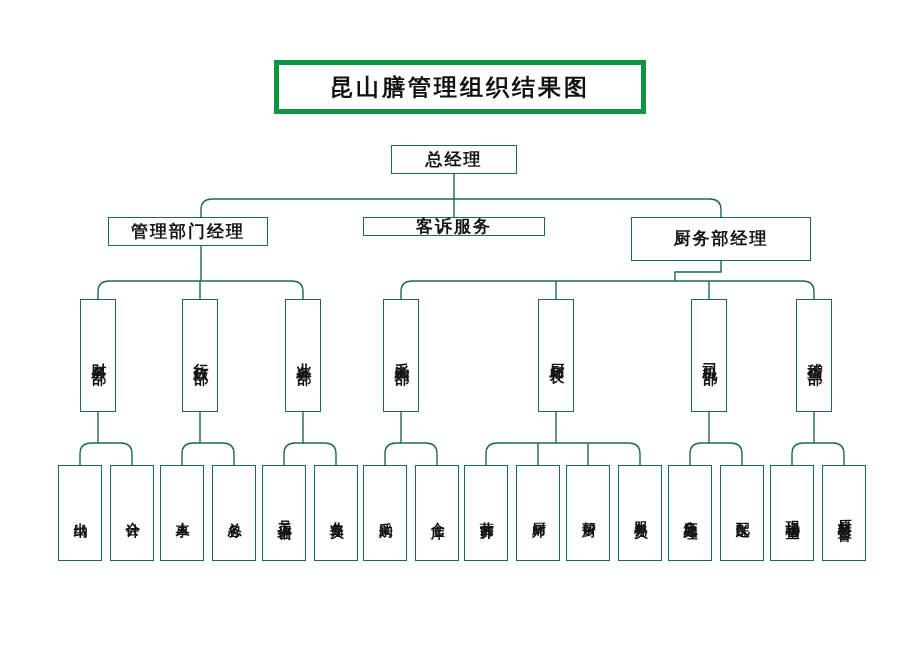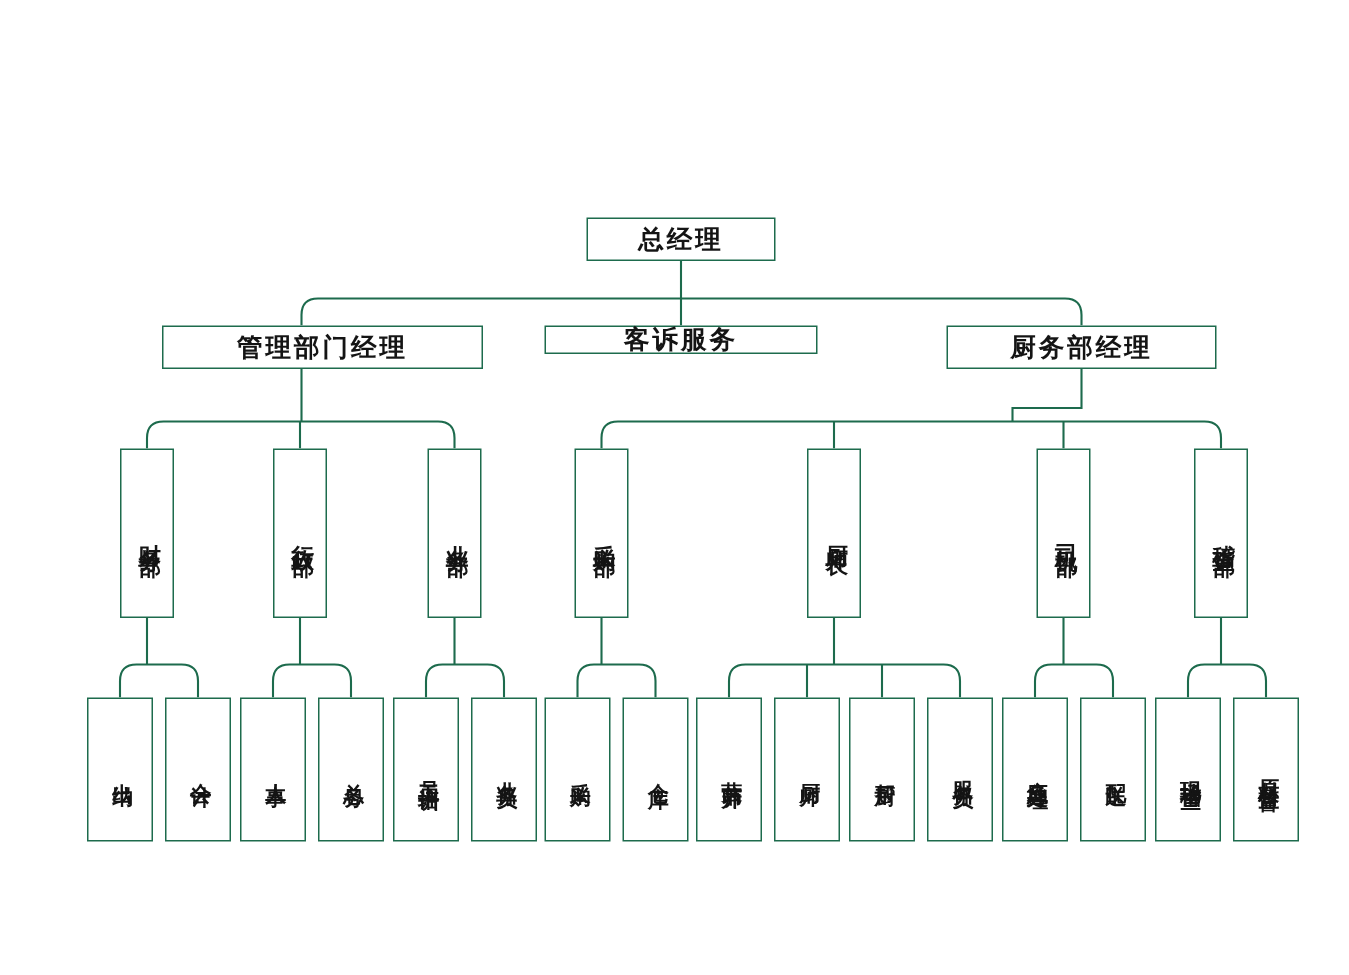--- a/index.html
+++ b/index.html
@@ -127,32 +127,35 @@
       <path d="M709 412 V443" fill="none" stroke="#1d6b4d" stroke-width="1.4"></path>
       <path d="M690 454 Q690 443 701 443 H731 Q742 443 742 454" fill="none" stroke="#1d6b4d" stroke-width="1.4"></path>
       <path d="M690 454 V465" fill="none" stroke="#1d6b4d" stroke-width="1.4"></path>
       <path d="M742 454 V465" fill="none" stroke="#1d6b4d" stroke-width="1.4"></path>
       <path d="M814 412 V443" fill="none" stroke="#1d6b4d" stroke-width="1.4"></path>
       <path d="M792 454 Q792 443 803 443 H833 Q844 443 844 454" fill="none" stroke="#1d6b4d" stroke-width="1.4"></path>
       <path d="M792 454 V465" fill="none" stroke="#1d6b4d" stroke-width="1.4"></path>
       <path d="M844 454 V465" fill="none" stroke="#1d6b4d" stroke-width="1.4"></path>
     </svg>
 
+  <div class="title-banner" id="title-banner" style="left: 274px; top: 60px; width: 372px; height: 54px; border: 5px solid rgb(15, 148, 67);">
+    <span class="title-text">昆山膳管理组织结果图</span>
+  </div>
 
   <div id="nodes-layer">
       <div class="node horiz" style="left: 391px; top: 145px; width: 126px; height: 29px; border: 1.4px solid rgb(29, 107, 77);">
         <span class="label">总经理</span>
       </div>
-      <div class="node horiz" style="left: 108px; top: 217px; width: 214px; height: 29px; border: 1.4px solid rgb(29, 107, 77);">
+      <div class="node horiz" style="left: 108px; top: 217px; width: 160px; height: 29px; border: 1.4px solid rgb(29, 107, 77);">
         <span class="label">管理部门经理</span>
       </div>
       <div class="node horiz" style="left: 363px; top: 217px; width: 182px; height: 19px; border: 1.4px solid rgb(29, 107, 77);">
         <span class="label">客诉服务</span>
       </div>
-      <div class="node horiz" style="left: 631px; top: 217px; width: 180px; height: 29px; border: 1.4px solid rgb(29, 107, 77);">
+      <div class="node horiz" style="left: 631px; top: 217px; width: 180px; height: 44px; border: 1.4px solid rgb(29, 107, 77);">
         <span class="label">厨务部经理</span>
       </div>
       <div class="node vert" style="left: 80px; top: 299px; width: 36px; height: 113px; border: 1.4px solid rgb(29, 107, 77);">
         <span class="label">财务部</span>
       </div>
       <div class="node vert" style="left: 182px; top: 299px; width: 36px; height: 113px; border: 1.4px solid rgb(29, 107, 77);">
         <span class="label">行政部</span>
       </div>
       <div class="node vert" style="left: 285px; top: 299px; width: 36px; height: 113px; border: 1.4px solid rgb(29, 107, 77);">
         <span class="label">业务部</span>

